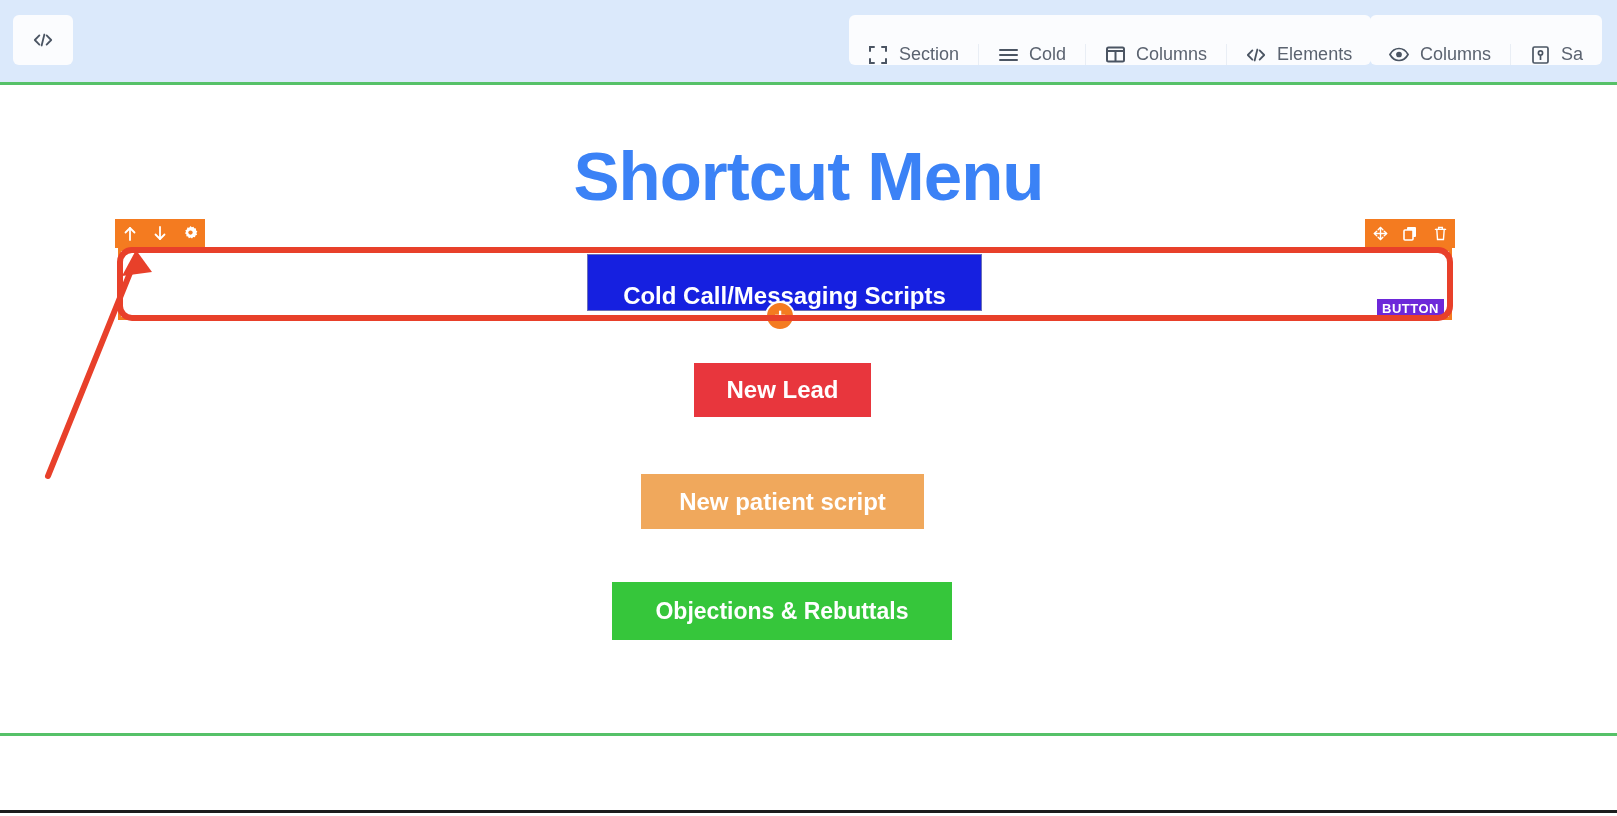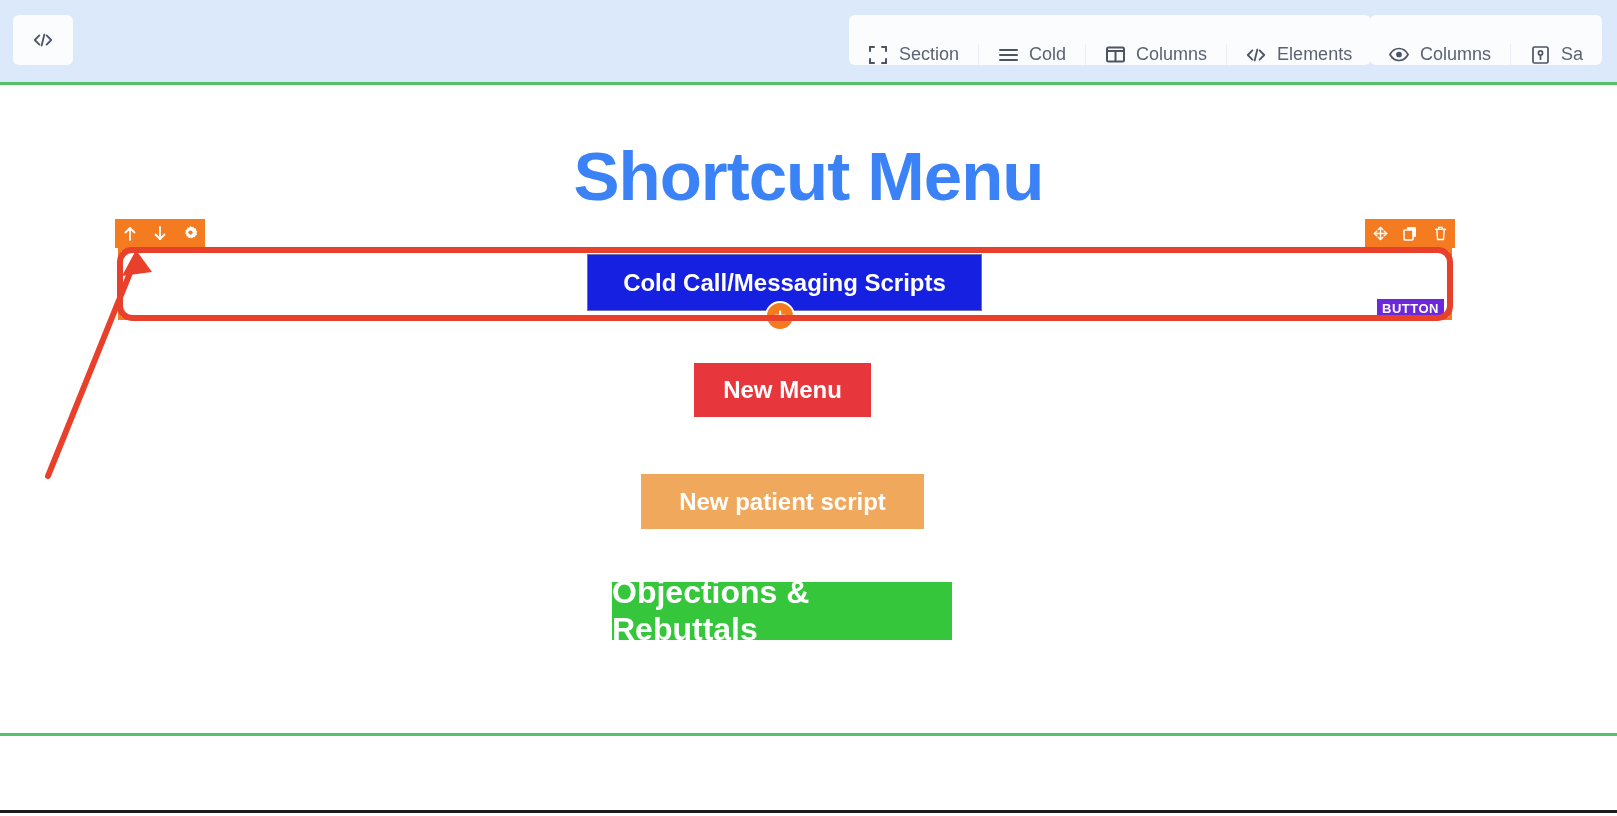--- a/index.html
+++ b/index.html
@@ -82,21 +82,21 @@
     display:flex; align-items:center; justify-content:center;
     color:#ffffff;
   }
   .rt-btn svg { display:block; }
 
   #element-btn {
     position:absolute; left:466px; top:3px;
     width:395px; height:57px;
     background:#1620e0;
     border:1px solid #6b6fb8;
-    display:flex; align-items:center; justify-content:center;
+    display:flex; align-items:flex-end; justify-content:center;
     color:#ffffff; font-size:24px; font-weight:bold;
   }
   #add-element-plus {
     position:absolute; left:647px; top:53px;
     width:30px; height:30px; border-radius:50%;
     background:#f47b20; border:2px solid #ffffff;
     display:flex; align-items:center; justify-content:center;
     color:#ffffff; font-size:20px; font-weight:bold; line-height:1;
   }
   #button-tag {
@@ -115,21 +115,21 @@
   #cta-new-lead {
     left:694px; top:281px; width:177px; height:54px;
     background:#e8363d; font-size:24px;
   }
   #cta-new-patient {
     left:641px; top:392px; width:283px; height:55px;
     background:#f0a85c; font-size:24px;
   }
   #cta-objections {
     left:612px; top:500px; width:340px; height:58px;
-    background:#36c63b; font-size:32px;
+    background:#36c63b; font-size:23px;
   }
 
   
   #annotation {
     position:absolute; left:0; top:0; width:1617px; height:816px;
     pointer-events:none;
   }
 </style>
 </head>
 <body>
@@ -294,21 +294,21 @@
       </div>
       <div id="button-tag">BUTTON</div>
     </div>
 
     <div id="add-element-plus">
       <span>+</span>
     </div>
   </div>
 
   <div class="cta" id="cta-new-lead">
-    <span>New Menu</span>
+    <span>New Lead</span>
   </div>
   <div class="cta" id="cta-new-patient">
     <span>New patient script</span>
   </div>
   <div class="cta" id="cta-objections">
     <span>Objections &amp; Rebuttals</span>
   </div>
 
   <div class="section-rule" id="rule-bottom"></div>
   <div id="rule-page-bottom"></div>

